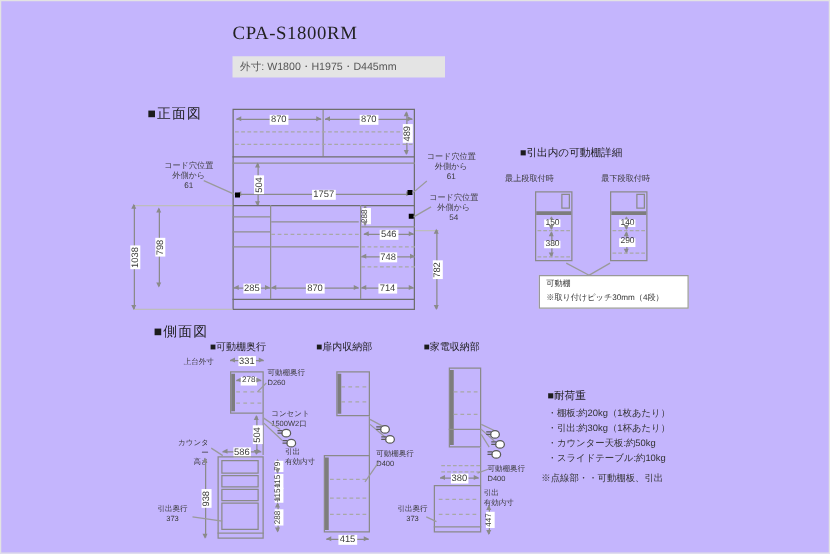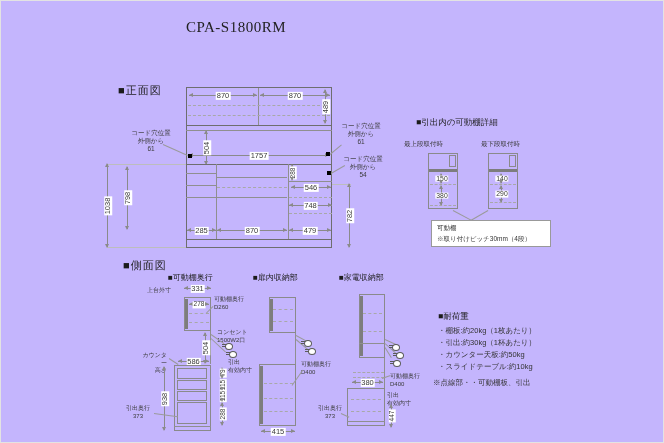--- a/index.html
+++ b/index.html
@@ -49,20 +49,23 @@
   .plug:after{content:"";position:absolute;left:-4px;top:2px;width:4px;height:0;border-top:1px solid #5a5a5a;}
   .notebox{border:1px solid #999;font-size:6.5px;line-height:1.65;padding:2px 5px;color:#333;background:#fff;}
   .notes{font-size:7.5px;color:#333;line-height:1.55;}
 </style>
 </head>
 <body>
 
 <div class="page">
 
   <div class="abs title" style="left:185px;top:18px">CPA-S1800RM</div>
+  <div class="abs graybox" style="left:185px;top:44px;width:164px;height:17px">
+    <span>外寸: W1800・H1975・D445mm</span>
+  </div>
 
   <div class="abs sec" style="left:117px;top:82px">■正面図</div>
 
   <div class="abs box" style="left:185px;top:86px;width:146px;height:161px"></div>
   <div class="abs vline" style="left:257px;top:87px;height:37px"></div>
   <div class="dh" style="left:188px;top:94px;width:68px">
       <span class="t">870</span>
     </div>
   <div class="dh" style="left:259px;top:94px;width:70px">
       <span class="t">870</span>
@@ -133,21 +136,21 @@
     </div>
 
   <div class="abs solid" style="left:185px;top:238px;width:146px"></div>
   <div class="dh" style="left:186px;top:229px;width:29px">
       <span class="t">285</span>
     </div>
   <div class="dh" style="left:216px;top:229px;width:70px">
       <span class="t">870</span>
     </div>
   <div class="dh" style="left:288px;top:229px;width:42px">
-      <span class="t">479</span>
+      <span class="t">714</span>
     </div>
 
   <div class="abs sub" style="left:415px;top:116px;font-size:8.5px">■引出内の可動棚詳細</div>
   <div class="abs lbl sm" style="left:403px;top:139px">最上段取付時</div>
   <div class="abs lbl sm" style="left:480px;top:139px">最下段取付時</div>
 
   <div class="abs thin" style="left:427px;top:152px;width:30px;height:56px"></div>
   <div class="abs thin" style="left:448px;top:154px;width:7px;height:12px"></div>
   <div class="abs fillbar" style="left:428px;top:168px;width:28px;height:3px"></div>
   <div class="dv" style="left:440px;top:173px;height:9px">

